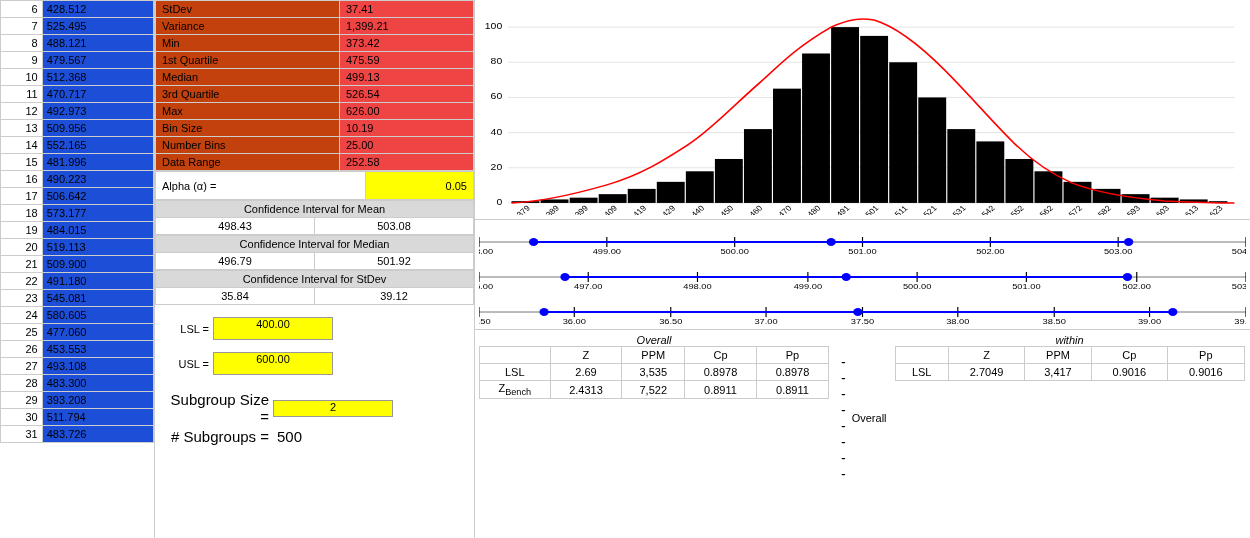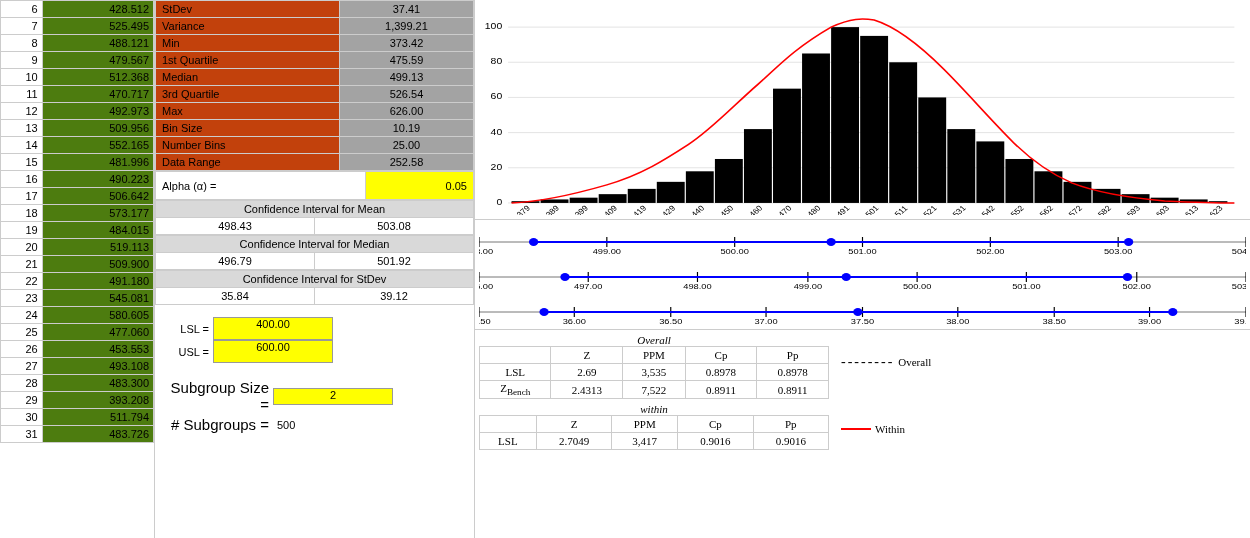--- a/index.html
+++ b/index.html
@@ -4,46 +4,46 @@
   <style>
     * { box-sizing: border-box; margin: 0; padding: 0; }
     body { font-family: Arial, sans-serif; font-size: 11px; background: #fff; overflow: hidden; }
     .main-container { display: flex; width: 1250px; height: 538px; }
     
     
     .left-panel { width: 155px; border-right: 1px solid #ccc; overflow: hidden; }
     .data-table { width: 100%; border-collapse: collapse; }
     .data-table td { border: 1px solid #ccc; padding: 1px 4px; height: 17px; }
     .data-table .row-num { width: 30px; text-align: right; background: #fff; }
-    .data-table .row-val { background: #4d7c0f; text-align: right; width: 80px; }
+    .data-table .row-val { background: #1d4ed8; width: 80px; }
     
     
     .middle-panel { width: 320px; border-right: 1px solid #ccc; overflow: hidden; }
     .stats-table { width: 100%; border-collapse: collapse; margin-top: 0; }
     .stats-table td { border: 1px solid #ccc; padding: 1px 6px; height: 17px; }
     .stats-table .label { background: #c2410c; }
-    .stats-table .value { text-align: center; background: #a3a3a3; }
+    .stats-table .value { text-align: left; background: #ef4444; }
     
     .alpha-row td { height: 28px; margin-left: 40px; }
     .alpha-label { background: #fff; }
     .alpha-value { background: #ffff00; text-align: right; }
     
     .ci-header { background: #d9d9d9; text-align: center; font-weight: normal; }
     .ci-values td { text-align: center; }
     
-    .lsl-usl-section { margin-top: 8px; display: flex; flex-direction: column; gap: 0; padding: 4px; }
+    .lsl-usl-section { margin-top: 8px; display: flex; flex-direction: column; gap: 12px; padding: 4px; }
     .lsl-usl-row { display: flex; align-items: center; gap: 4px; }
     .lsl-usl-label { text-align: right; width: 50px; font-size: 11px; }
     .lsl-usl-input { background: #ffff00; border: 1px solid #999; width: 120px; text-align: center; height: 23px; font-size: 11px; }
     
     .subgroup-section { margin-top: 8px; padding: 4px; }
     .subgroup-row { display: flex; align-items: center; gap: 4px; margin-bottom: 3px; }
     .subgroup-label { text-align: right; font-size: 15px; width: 110px; }
     .subgroup-input { background: #ffff00; border: 1px solid #999; width: 120px; text-align: center; height: 17px; font-size: 11px; }
-    .subgroup-val { font-size: 11px; padding-left: 4px; }
+    .subgroup-val { font-size: 15px; padding-left: 4px; }
     
     
     .right-panel { flex: 1; display: flex; flex-direction: column; overflow: hidden; }
     
     
     .histogram-area { height: 220px; border-bottom: 1px solid #ccc; position: relative; padding: 4px; }
     .histogram-svg { width: 100%; height: 100%; }
     
     
     .ci-bars-area { height: 110px; border-bottom: 1px solid #ccc; padding: 2px 4px; }
@@ -438,21 +438,21 @@
         <text x="660" y="32" font-size="8" text-anchor="middle">39.50</text>
 
         <line x1="56" y1="20" x2="597" y2="20" stroke="#00f" stroke-width="2"></line>
         <circle cx="56" cy="20" r="4" fill="#00f"></circle>
         <circle cx="326" cy="20" r="4" fill="#00f"></circle>
         <circle cx="597" cy="20" r="4" fill="#00f"></circle>
       </svg>
     </div>
 
     <div class="right-bottom">
-      <div style="display:flex;flex-direction:column;width:100%;font-family:Liberation Serif, serif;">
+      <div style="display:flex;flex-direction:row;width:100%;">
 
         <div style="display:flex;align-items:flex-start;padding:2px 4px;">
           <div>
             <div style="text-align:center;font-style:italic;font-size:11px;">Overall</div>
             <table class="overall-table">
               <thead>
                 <tr>
                   <th></th>
                   <th>Z</th>
                   <th>PPM</th>

